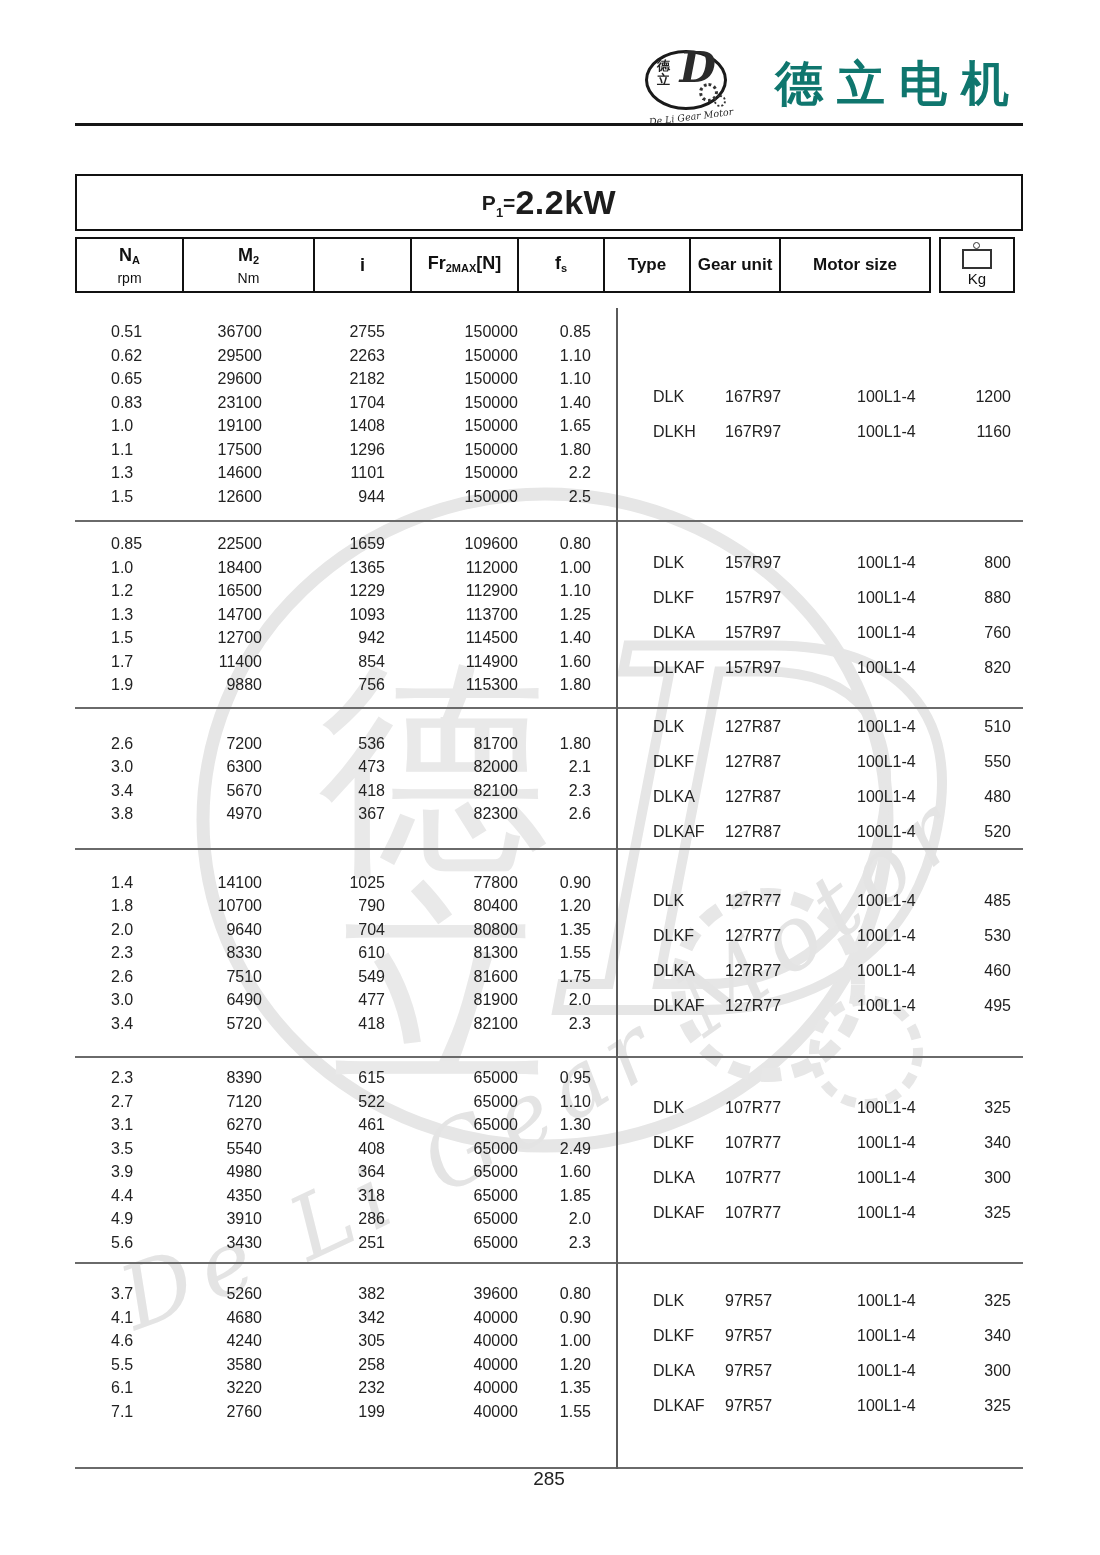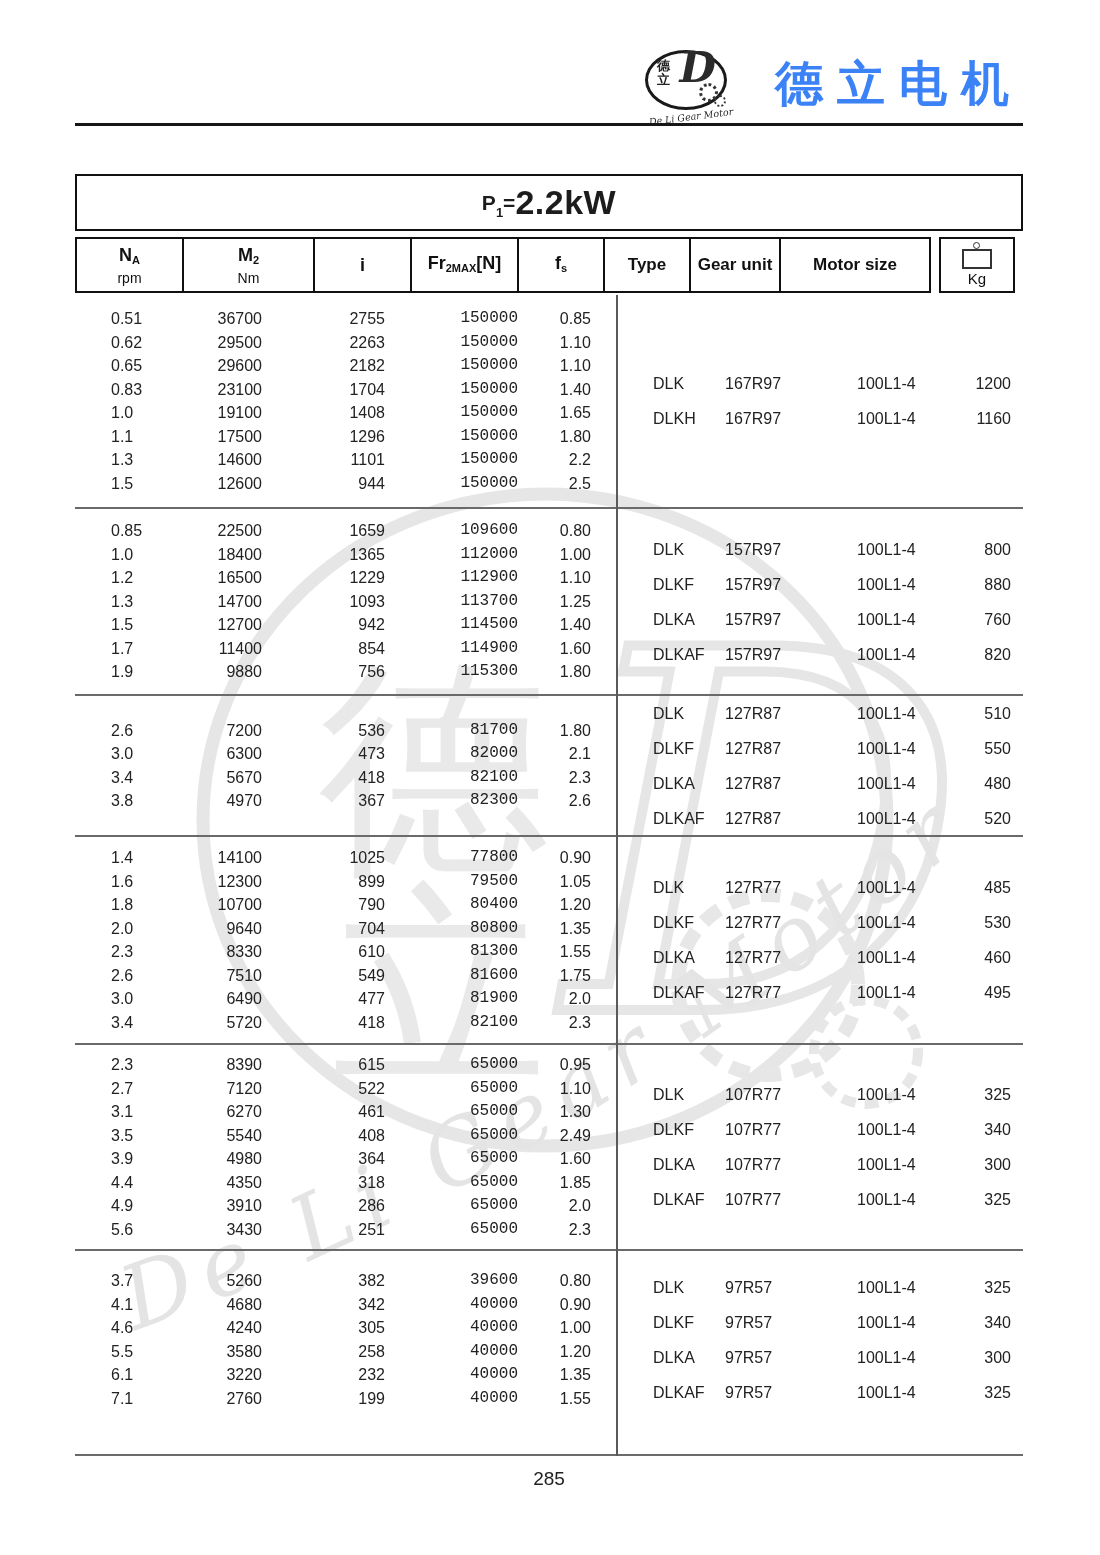--- a/index.html
+++ b/index.html
@@ -18,21 +18,21 @@
     font-family:"DejaVu Serif",serif;font-size:13px;line-height:14px;font-weight:bold;color:#222;}
   .logo-d{position:absolute;right:8px;top:-6px;font-family:"DejaVu Serif",serif;
     font-style:italic;font-weight:bold;font-size:42px;line-height:42px;color:#2b2b2b;}
   .logo-gear{position:absolute;right:6px;bottom:5px;width:13px;height:13px;
     border:3px dotted #333;border-radius:50%;}
   .logo-gear.small{right:-2px;bottom:0px;width:8px;height:8px;border-width:2.5px;}
   .logo-arc-text{position:absolute;left:-10px;bottom:-4px;width:132px;text-align:center;
     font-family:"DejaVu Serif",serif;font-style:italic;font-size:9.5px;color:#2a2a2a;
     transform:rotate(-7deg);white-space:nowrap;}
   .brand-cn{font-family:"DejaVu Serif",serif;font-weight:bold;font-size:48px;
-    letter-spacing:14px;color:#3b82f6;white-space:nowrap;line-height:1;text-align:center;}
+    letter-spacing:14px;color:#0f766e;white-space:nowrap;line-height:1;text-align:center;}
   .top-rule{position:absolute;left:75px;top:123px;width:948px;height:3px;background:#161616;}
 
   
   .title-box{position:absolute;left:75px;top:174px;width:948px;height:57px;
     box-sizing:border-box;border:2px solid #111;display:flex;align-items:center;justify-content:center;}
   .t-p{font-size:21px;font-weight:bold;}
   .t-sub{font-size:13px;font-weight:bold;align-self:flex-end;margin-bottom:9px;}
   .t-eq{font-size:21px;font-weight:bold;}
   .t-val{font-size:34px;font-weight:bold;letter-spacing:0.5px;}
 
@@ -49,34 +49,34 @@
   .h-na{width:109px;}.h-m2{width:133px;}.h-i{width:99px;}.h-fr{width:109px;}
   .h-fs{width:88px;justify-content:center;}.h-type{width:88px;}.h-gear{width:92px;}.h-motor{width:152px;}.h-kg{width:76px;margin-left:8px;}
   .h-label{font-size:17px;}
   .weight-icon{position:relative;width:26px;height:16px;border:2px solid #333;
     margin:6px auto 2px;display:block;background:#fff;}
   .weight-icon::before{content:"";position:absolute;left:9px;top:-9px;width:5px;height:5px;
     border:1.5px solid #333;border-radius:50%;background:#fff;}
   .kg-label{font-size:15px;}
 
   
-  .data-area{position:absolute;left:75px;top:295px;width:948px;height:1161px;}
+  .data-area{position:absolute;left:75px;top:308px;width:948px;height:1161px;}
   .center-divider{position:absolute;left:541px;top:0;bottom:0;width:2px;background:#5a5a5a;}
   .section{display:flex;box-sizing:border-box;border-bottom:2px solid #6a6a6a;}
   .sec0{height:214px;}.sec1{height:187px;}.sec2{height:141px;}
   .sec3{height:208px;}.sec4{height:206px;}.sec5{height:205px;}
   .sec5 .left-pane,.sec5 .right-pane{padding-bottom:26px;}
   .left-pane{width:542px;display:flex;flex-direction:column;justify-content:center;}
   .right-pane{width:406px;display:flex;flex-direction:column;justify-content:center;}
   .drow{display:flex;line-height:23.5px;font-size:16px;color:#222;}
   .dc{box-sizing:border-box;}
   .c-na{width:85px;padding-left:36px;text-align:left;}
   .c-m2{width:102px;text-align:right;}
   .c-i{width:123px;text-align:right;}
-  .c-fr{width:133px;text-align:right;font-family:Liberation Mono, monospace;}
+  .c-fr{width:133px;text-align:right;}
   .c-fs{width:99px;text-align:right;padding-right:26px;}
   .irow{display:flex;line-height:35px;font-size:16px;color:#222;padding-left:36px;justify-content:center;}
   .c-type{width:72px;}
   .c-gear{width:132px;}
   .c-motor{width:100px;}
   .c-kg{width:66px;text-align:right;padding-right:12px;box-sizing:border-box;}
 
   
   .page-number{position:absolute;left:75px;top:1468px;width:948px;text-align:center;
     font-size:19px;color:#222;}
@@ -373,27 +373,20 @@
         <div class="section sec3">
           <div class="left-pane">
             <div class="drow">
               <span class="dc c-na">1.4</span>
               <span class="dc c-m2">14100</span>
               <span class="dc c-i">1025</span>
               <span class="dc c-fr">77800</span>
               <span class="dc c-fs">0.90</span>
             </div>
             <div class="drow">
-              <span class="dc c-na">1.6</span>
-              <span class="dc c-m2">12300</span>
-              <span class="dc c-i">899</span>
-              <span class="dc c-fr">79500</span>
-              <span class="dc c-fs">1.05</span>
-            </div>
-            <div class="drow">
               <span class="dc c-na">1.8</span>
               <span class="dc c-m2">10700</span>
               <span class="dc c-i">790</span>
               <span class="dc c-fr">80400</span>
               <span class="dc c-fs">1.20</span>
             </div>
             <div class="drow">
               <span class="dc c-na">2.0</span>
               <span class="dc c-m2">9640</span>
               <span class="dc c-i">704</span>

